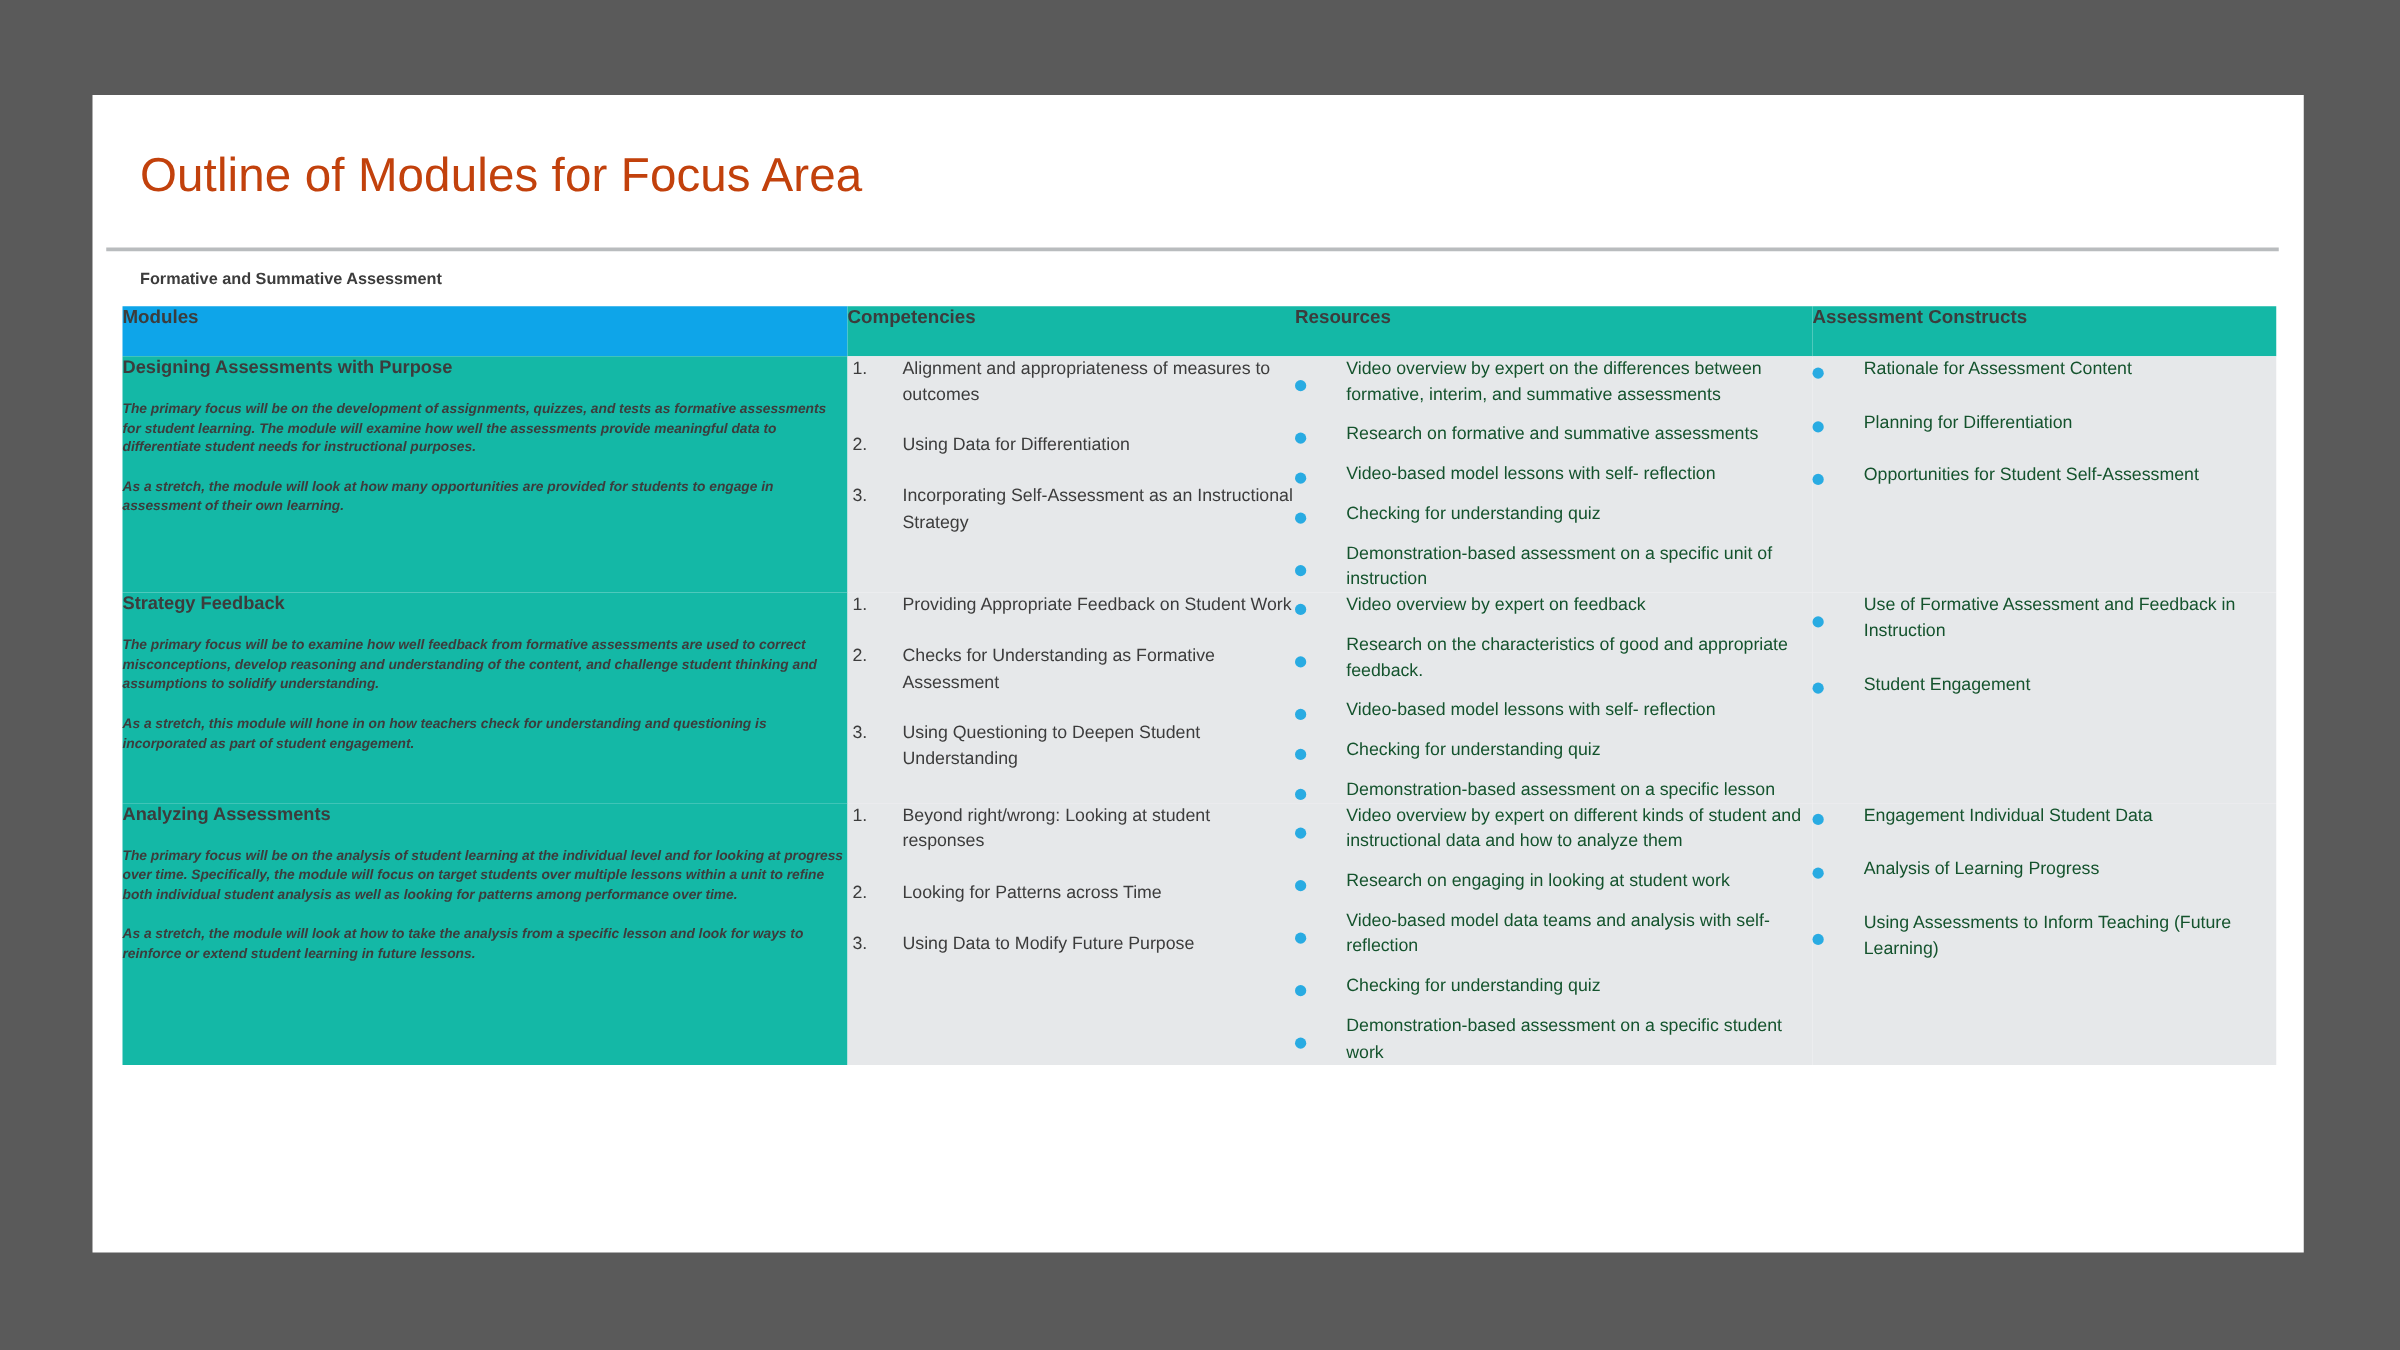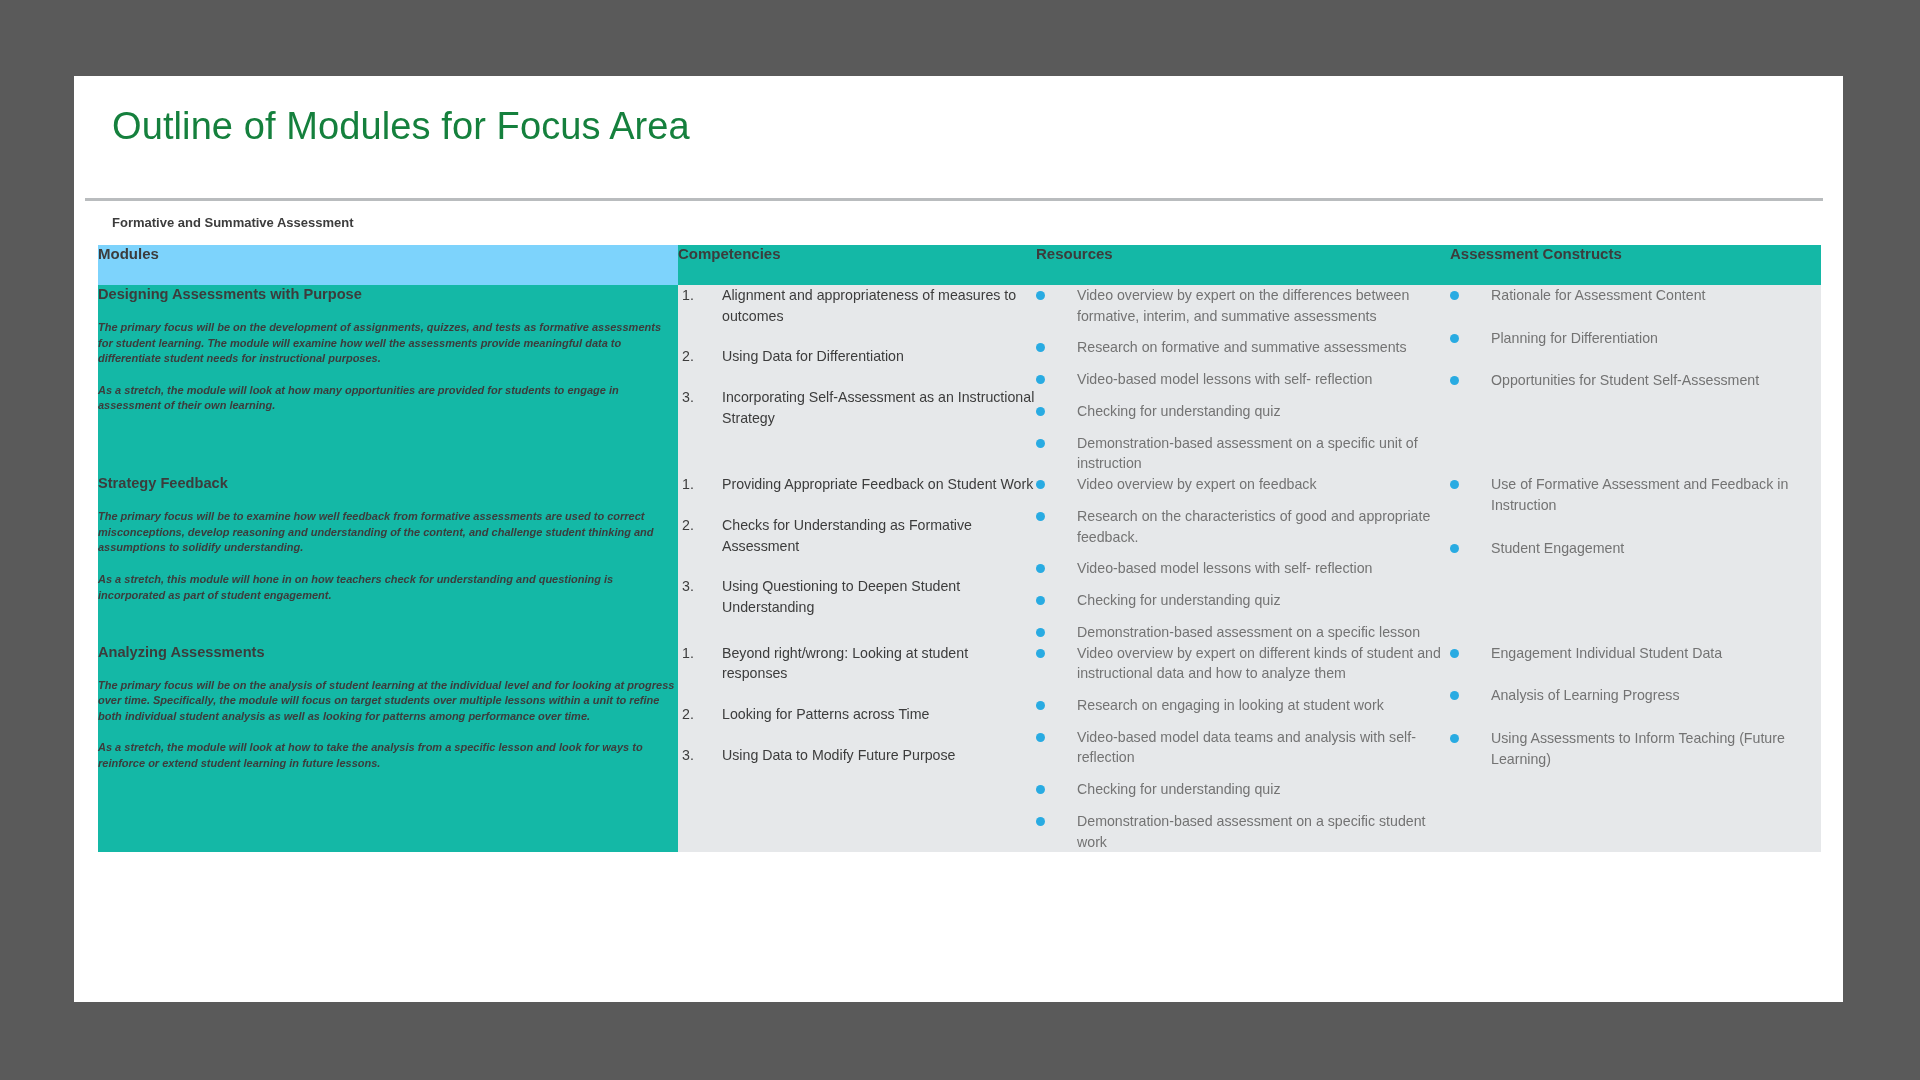--- a/index.html
+++ b/index.html
@@ -22,24 +22,24 @@
     width: 1769px;
     height: 926px;
     background: #ffffff;
     overflow: hidden;
   }
 
   
   #slide-title {
     position: absolute;
     left: 38px;
-    top: 29px;
+    top: 44px;
     font-size: 38px;
     font-weight: 400;
-    color: #15803d;
+    color: #c2410c;
     letter-spacing: 0.1px;
     white-space: nowrap;
     font-family: "Liberation Sans", sans-serif;
   }
 
   #title-rule {
     position: absolute;
     left: 11px;
     top: 122px;
     width: 1738px;
@@ -81,21 +81,21 @@
   thead th {
     height: 40px;
     font-size: 15px;
     font-weight: bold;
     color: #3c3c3c;
     text-align: left;
     background: #14b8a6;
     border-bottom: 1px solid #ffffff;
   }
   thead th.h-modules {
-    background: #7dd3fc;
+    background: #0ea5e9;
     padding-left: 16px;
     border-right: 1px solid #ffffff;
   }
   thead th.h-other {
     padding-left: 18px;
     border-right: 1px solid #ffffff;
   }
   thead th.h-last { border-right: none; }
 
   
@@ -147,23 +147,24 @@
     padding-left: 4px;
     box-sizing: border-box;
   }
   .num-text { flex: 1 1 auto; }
 
   
   .bullet-list { margin: 0; padding: 0; list-style: none; }
   .bullet-item {
     display: flex;
     font-size: 14.2px;
-    color: #737373;
+    color: #14532d;
     line-height: 1.46;
     margin-bottom: 11px;
+    align-items: center;
   }
   .bullet-item:last-child { margin-bottom: 0; }
   .bullet-dot {
     flex: 0 0 auto;
     width: 9px;
     height: 9px;
     border-radius: 50%;
     background: #29abe2;
     margin-top: 6px;
     margin-right: 0;

